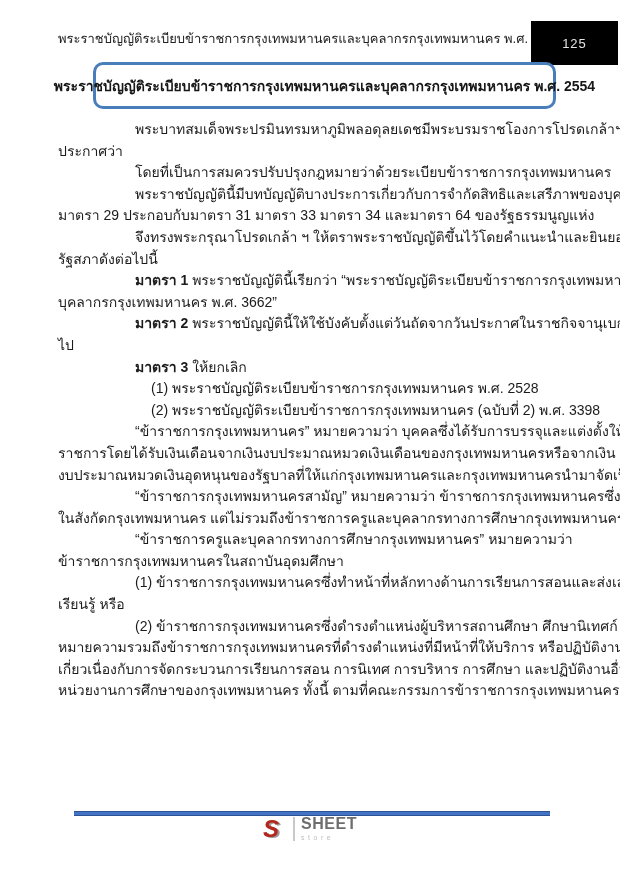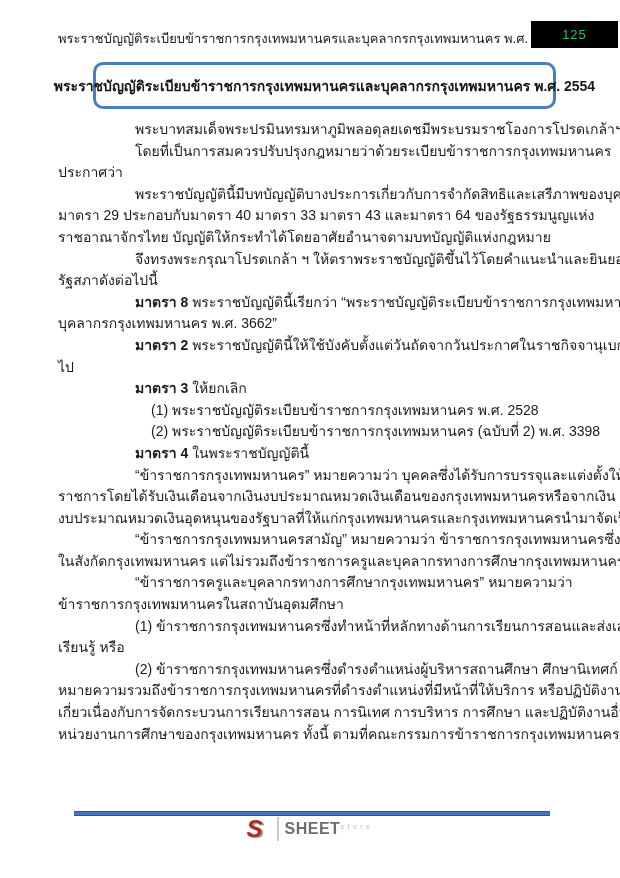--- a/index.html
+++ b/index.html
@@ -6,22 +6,22 @@
   .page{
     position:relative;width:620px;height:878px;background:#ffffff;overflow:hidden;
     font-family:"Liberation Sans","DejaVu Sans",sans-serif;color:#1b1b1b;
   }
   
   .running-header{
     position:absolute;left:58px;top:28px;width:470px;text-align:right;
     font-size:13px;color:#222;white-space:nowrap;
   }
   .page-badge{
-    position:absolute;left:531px;top:21px;width:87px;height:27px;
-    background:var(--badge-bg,#000);color:#22c55e;font-size:13px;
+    position:absolute;left:531px;top:21px;width:87px;height:44px;
+    background:var(--badge-bg,#000);color:#e5e5e5;font-size:13px;
     display:flex;align-items:center;justify-content:center;letter-spacing:1px;
   }
   
   .title-box{
     position:absolute;left:93px;top:62px;width:457px;height:41px;
     border:3px solid var(--accent-border,#4a7ebb);border-radius:10px;background:#fff;
     display:flex;align-items:center;justify-content:center;
   }
   .title-box .title-text{
     font-size:14px;font-weight:bold;color:#161616;white-space:nowrap;
@@ -51,21 +51,21 @@
   }
   .logo-mark .s-shadow{
     position:absolute;left:2px;top:1px;font-size:24px;line-height:26px;
     font-weight:bold;font-style:italic;color:#9a9a9a;
   }
   .logo-mark .s-main{
     position:absolute;left:0;top:0;font-size:24px;line-height:26px;
     font-weight:bold;font-style:italic;color:var(--logo-red,#b5271d);
   }
   .logo-divider{width:2px;height:24px;background:#c9c9c9;}
-  .logo-words{display:flex;flex-direction:row;align-items:flex-start;}
+  .logo-words{display:flex;flex-direction:column;align-items:flex-start;}
   .logo-name{
     font-size:16px;font-weight:bold;color:var(--logo-gray,#6e6e6e);
     letter-spacing:0.5px;line-height:16px;
   }
   .logo-sub{
     font-size:7px;letter-spacing:3.5px;color:#bdbdbd;line-height:8px;margin-top:2px;
     text-transform:lowercase;
   }
 </style>
 </head>
@@ -78,35 +78,33 @@
   <div class="page-badge">
     <span>125</span>
   </div>
 
   <div class="title-box">
     <span class="title-text">พระราชบัญญัติระเบียบข้าราชการกรุงเทพมหานครและบุคลากรกรุงเทพมหานคร พ.ศ. 2554</span>
   </div>
 
   <div class="body-text" id="body-lines">
       <div class="line para">พระบาทสมเด็จพระปรมินทรมหาภูมิพลอดุลยเดชมีพระบรมราชโองการโปรดเกล้าฯ ให้</div>
+      <div class="line margin">ประกาศว่า</div>
       <div class="line para">โดยที่เป็นการสมควรปรับปรุงกฎหมายว่าด้วยระเบียบข้าราชการกรุงเทพมหานคร</div>
-      <div class="line margin">ประกาศว่า</div>
       <div class="line para">พระราชบัญญัตินี้มีบทบัญญัติบางประการเกี่ยวกับการจำกัดสิทธิและเสรีภาพของบุคคลซึ่ง</div>
-      <div class="line margin">มาตรา 29 ประกอบกับมาตรา 40 มาตรา 33 มาตรา 43 และมาตรา 64 ของรัฐธรรมนูญแห่ง</div>
-      <div class="line margin">ราชอาณาจักรไทย บัญญัติให้กระทำได้โดยอาศัยอำนาจตามบทบัญญัติแห่งกฎหมาย</div>
+      <div class="line margin">มาตรา 29 ประกอบกับมาตรา 31 มาตรา 33 มาตรา 34 และมาตรา 64 ของรัฐธรรมนูญแห่ง</div>
       <div class="line para">จึงทรงพระกรุณาโปรดเกล้า ฯ ให้ตราพระราชบัญญัติขึ้นไว้โดยคำแนะนำและยินยอมของ</div>
       <div class="line margin">รัฐสภาดังต่อไปนี้</div>
-      <div class="line para"><b>มาตรา 8</b> พระราชบัญญัตินี้เรียกว่า “พระราชบัญญัติระเบียบข้าราชการกรุงเทพมหานครและ</div>
+      <div class="line para"><b>มาตรา 1</b> พระราชบัญญัตินี้เรียกว่า “พระราชบัญญัติระเบียบข้าราชการกรุงเทพมหานครและ</div>
       <div class="line margin">บุคลากรกรุงเทพมหานคร พ.ศ. 3662”</div>
       <div class="line para"><b>มาตรา 2</b> พระราชบัญญัตินี้ให้ใช้บังคับตั้งแต่วันถัดจากวันประกาศในราชกิจจานุเบกษาเป็นต้น</div>
       <div class="line margin">ไป</div>
       <div class="line para"><b>มาตรา 3</b> ให้ยกเลิก</div>
       <div class="line item">(1) พระราชบัญญัติระเบียบข้าราชการกรุงเทพมหานคร พ.ศ. 2528</div>
       <div class="line item">(2) พระราชบัญญัติระเบียบข้าราชการกรุงเทพมหานคร (ฉบับที่ 2) พ.ศ. 3398</div>
-      <div class="line para"><b>มาตรา 4</b> ในพระราชบัญญัตินี้</div>
       <div class="line para">“ข้าราชการกรุงเทพมหานคร” หมายความว่า บุคคลซึ่งได้รับการบรรจุและแต่งตั้งให้รับ</div>
       <div class="line margin">ราชการโดยได้รับเงินเดือนจากเงินงบประมาณหมวดเงินเดือนของกรุงเทพมหานครหรือจากเงิน</div>
       <div class="line margin">งบประมาณหมวดเงินอุดหนุนของรัฐบาลที่ให้แก่กรุงเทพมหานครและกรุงเทพมหานครนำมาจัดเป็น</div>
       <div class="line para">“ข้าราชการกรุงเทพมหานครสามัญ” หมายความว่า ข้าราชการกรุงเทพมหานครซึ่งรับราชการ</div>
       <div class="line margin">ในสังกัดกรุงเทพมหานคร แต่ไม่รวมถึงข้าราชการครูและบุคลากรทางการศึกษากรุงเทพมหานครและ</div>
       <div class="line para">“ข้าราชการครูและบุคลากรทางการศึกษากรุงเทพมหานคร” หมายความว่า</div>
       <div class="line margin">ข้าราชการกรุงเทพมหานครในสถาบันอุดมศึกษา</div>
       <div class="line para">(1) ข้าราชการกรุงเทพมหานครซึ่งทำหน้าที่หลักทางด้านการเรียนการสอนและส่งเสริมการ</div>
       <div class="line margin">เรียนรู้ หรือ</div>
       <div class="line para">(2) ข้าราชการกรุงเทพมหานครซึ่งดำรงตำแหน่งผู้บริหารสถานศึกษา ศึกษานิเทศก์ และให้</div>

